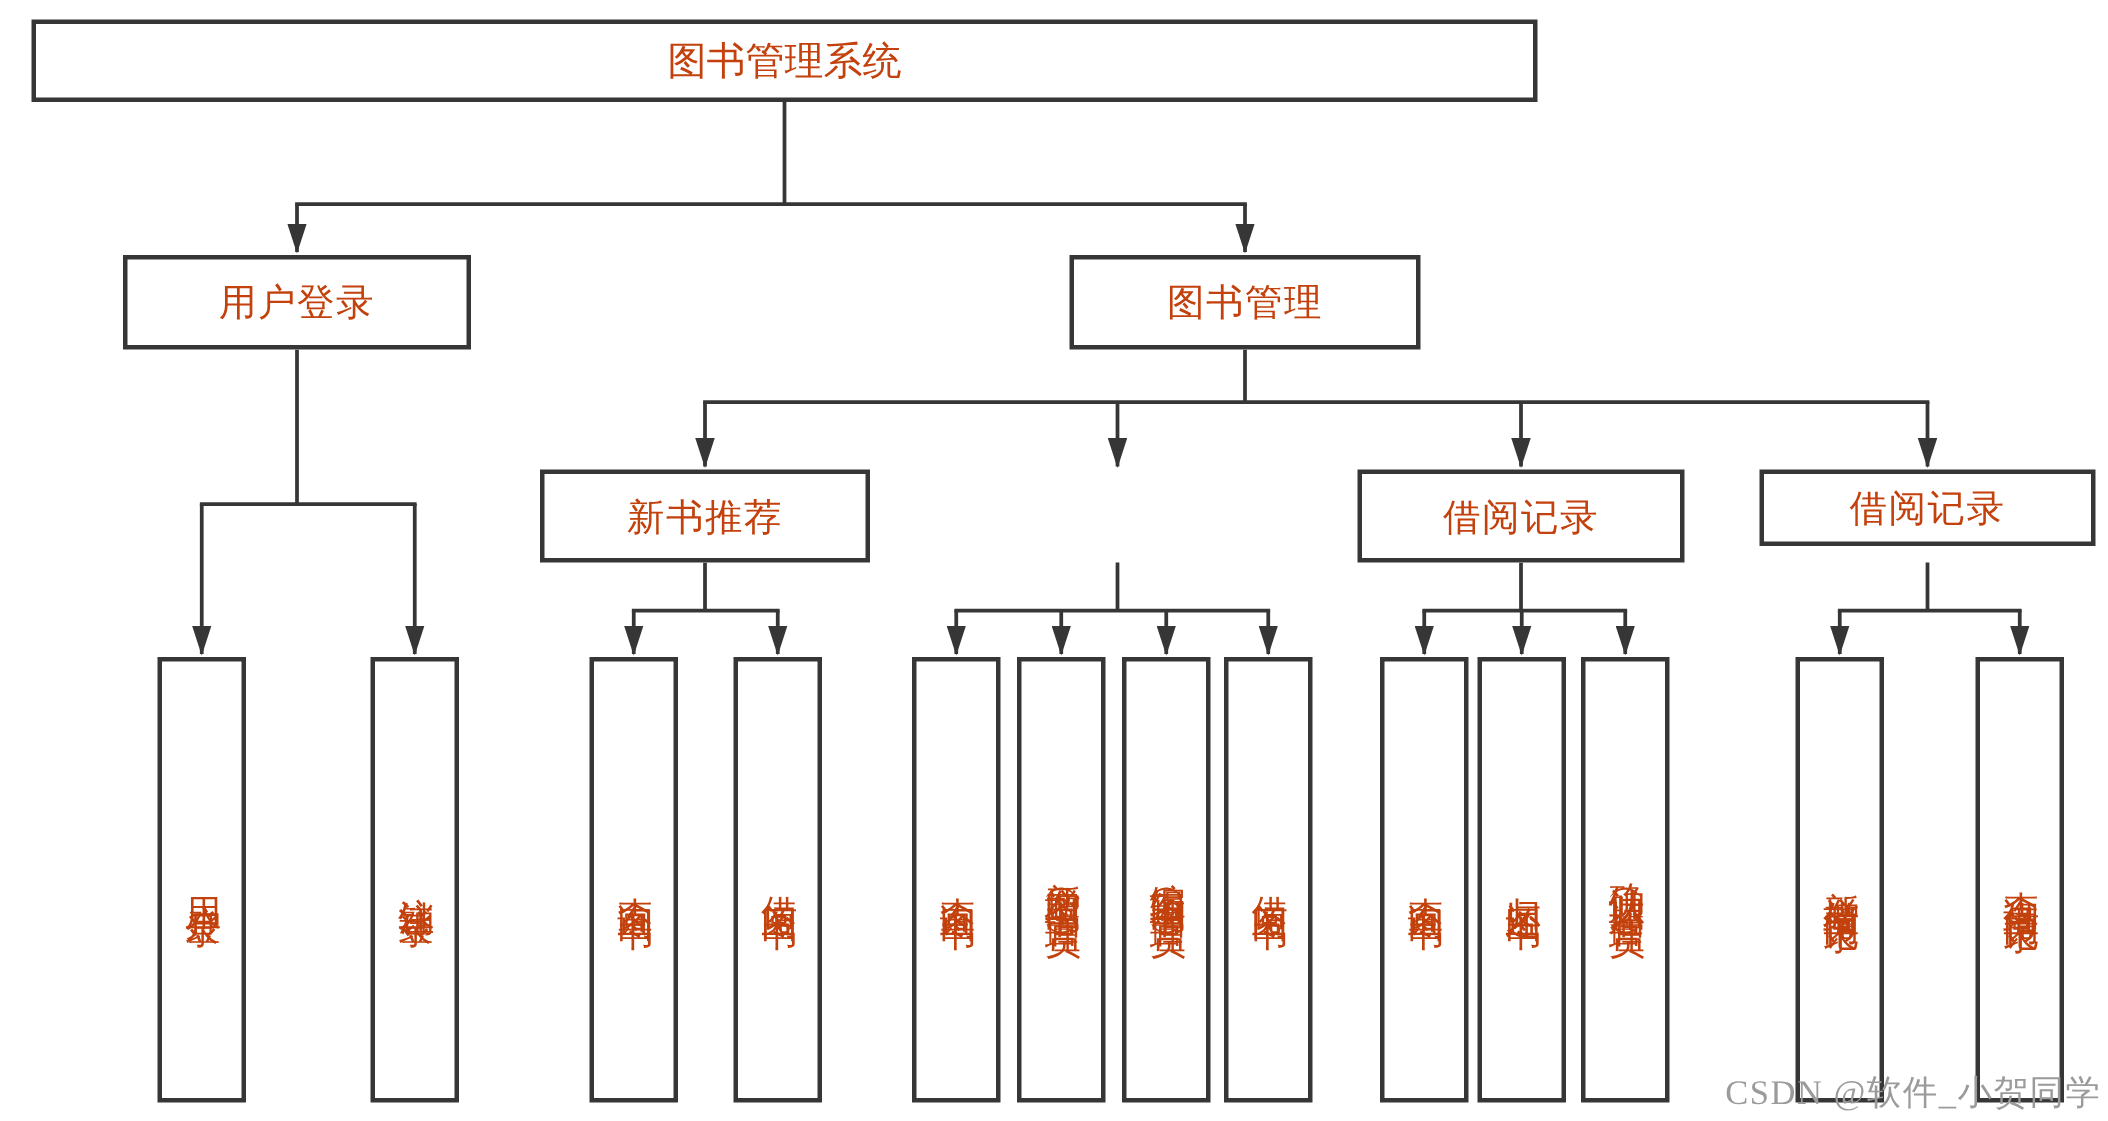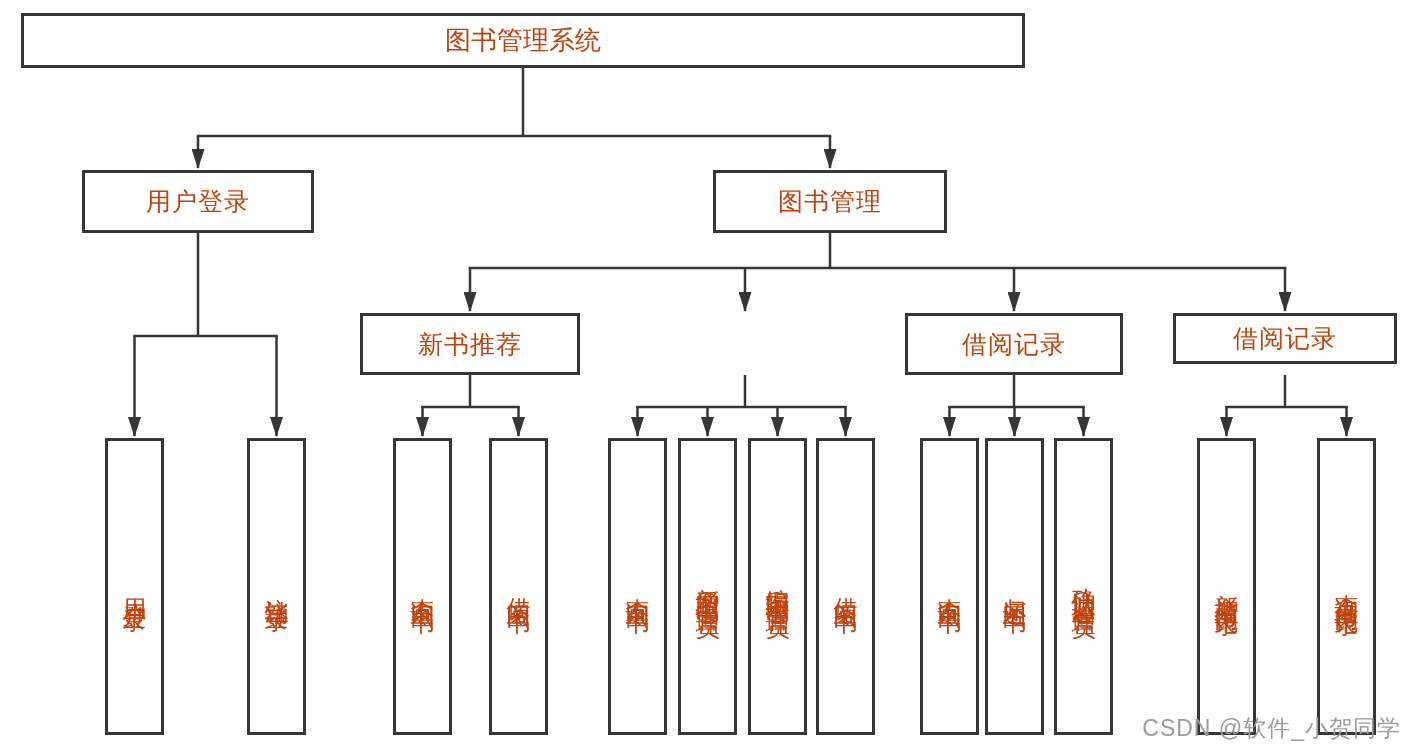--- a/index.html
+++ b/index.html
@@ -49,20 +49,21 @@
   }
   .watermark {
     position: absolute;
     right: 4px;
     bottom: 3px;
     color: #9b9b9b;
     font-size: 23px;
     letter-spacing: 1px;
     z-index: 5;
     pointer-events: none;
+    font-family: Liberation Serif, serif;
   }
 </style>
 </head>
 <body>
 
 <div class="canvas">
 
   <svg class="connectors" viewBox="0 0 1405 747" xmlns="http://www.w3.org/2000/svg">
     <defs>
       <marker id="arrow" viewBox="0 0 20 13" refX="19" refY="6.5" markerWidth="20" markerHeight="13" orient="auto" markerUnits="userSpaceOnUse">

